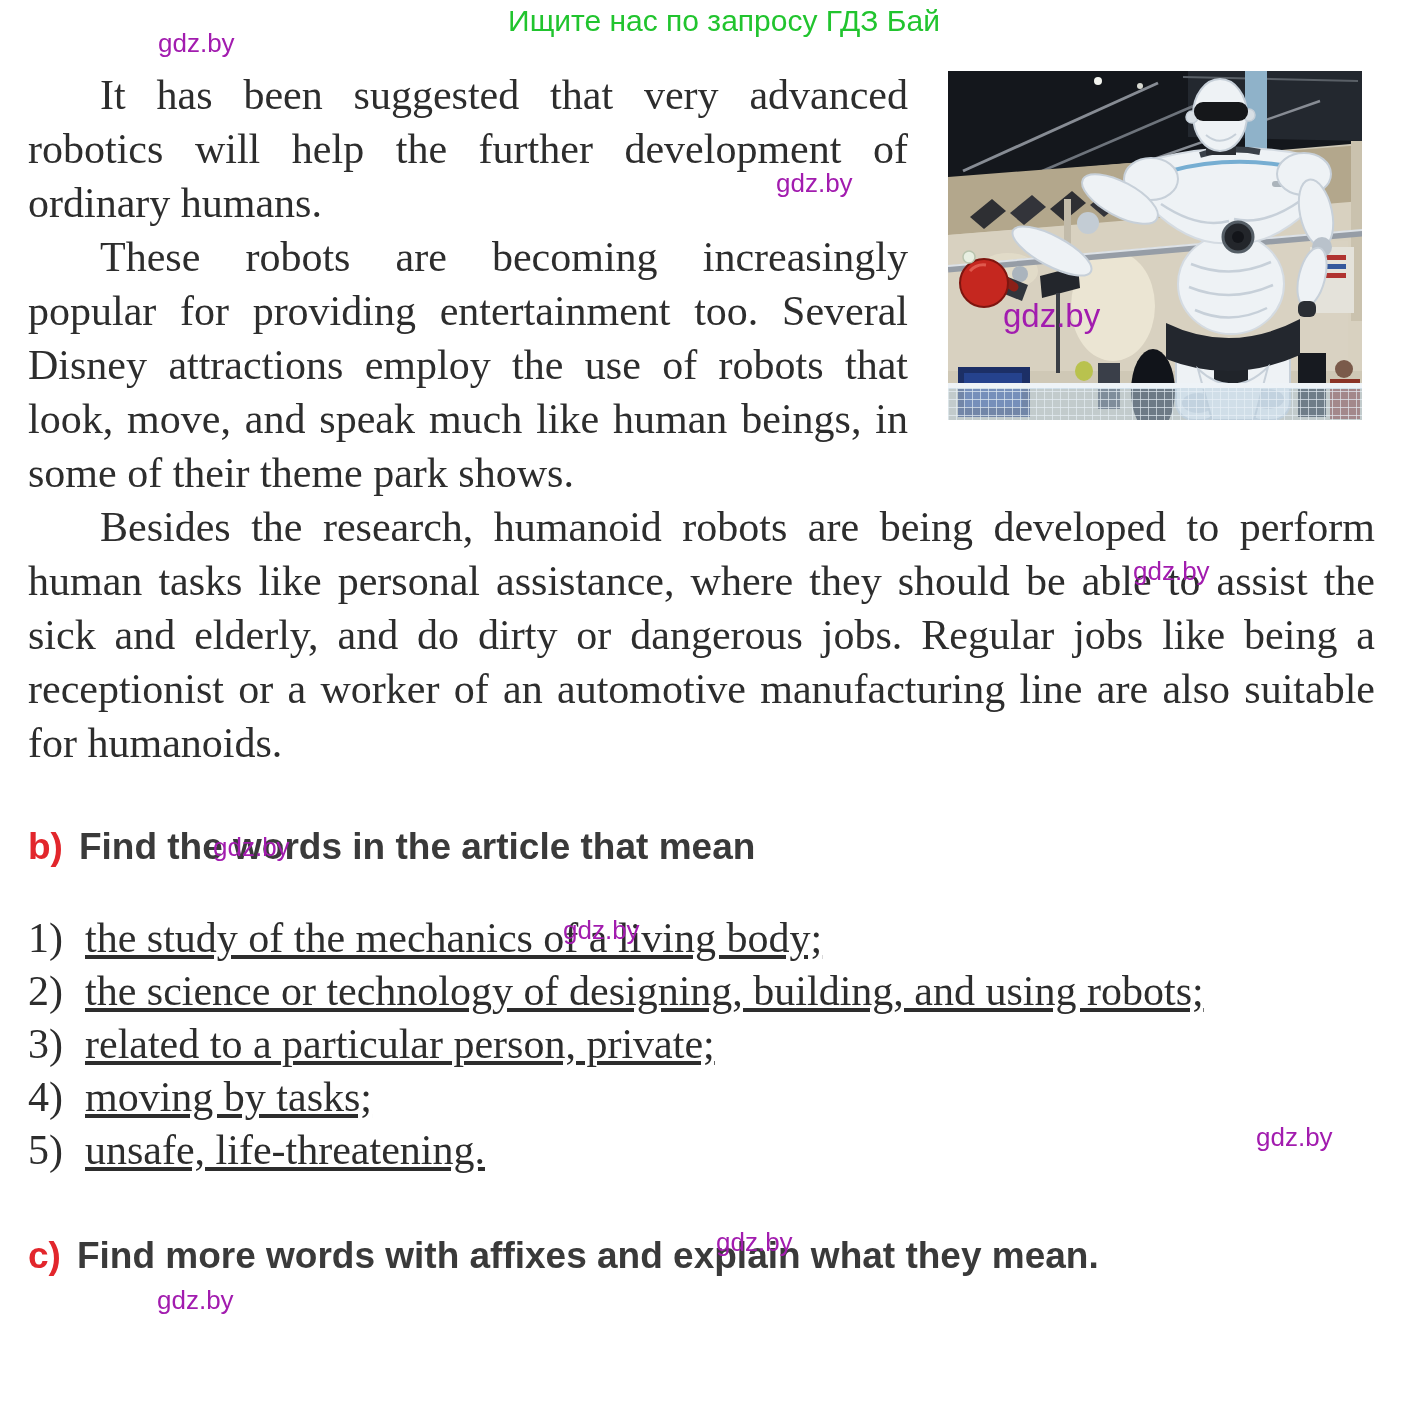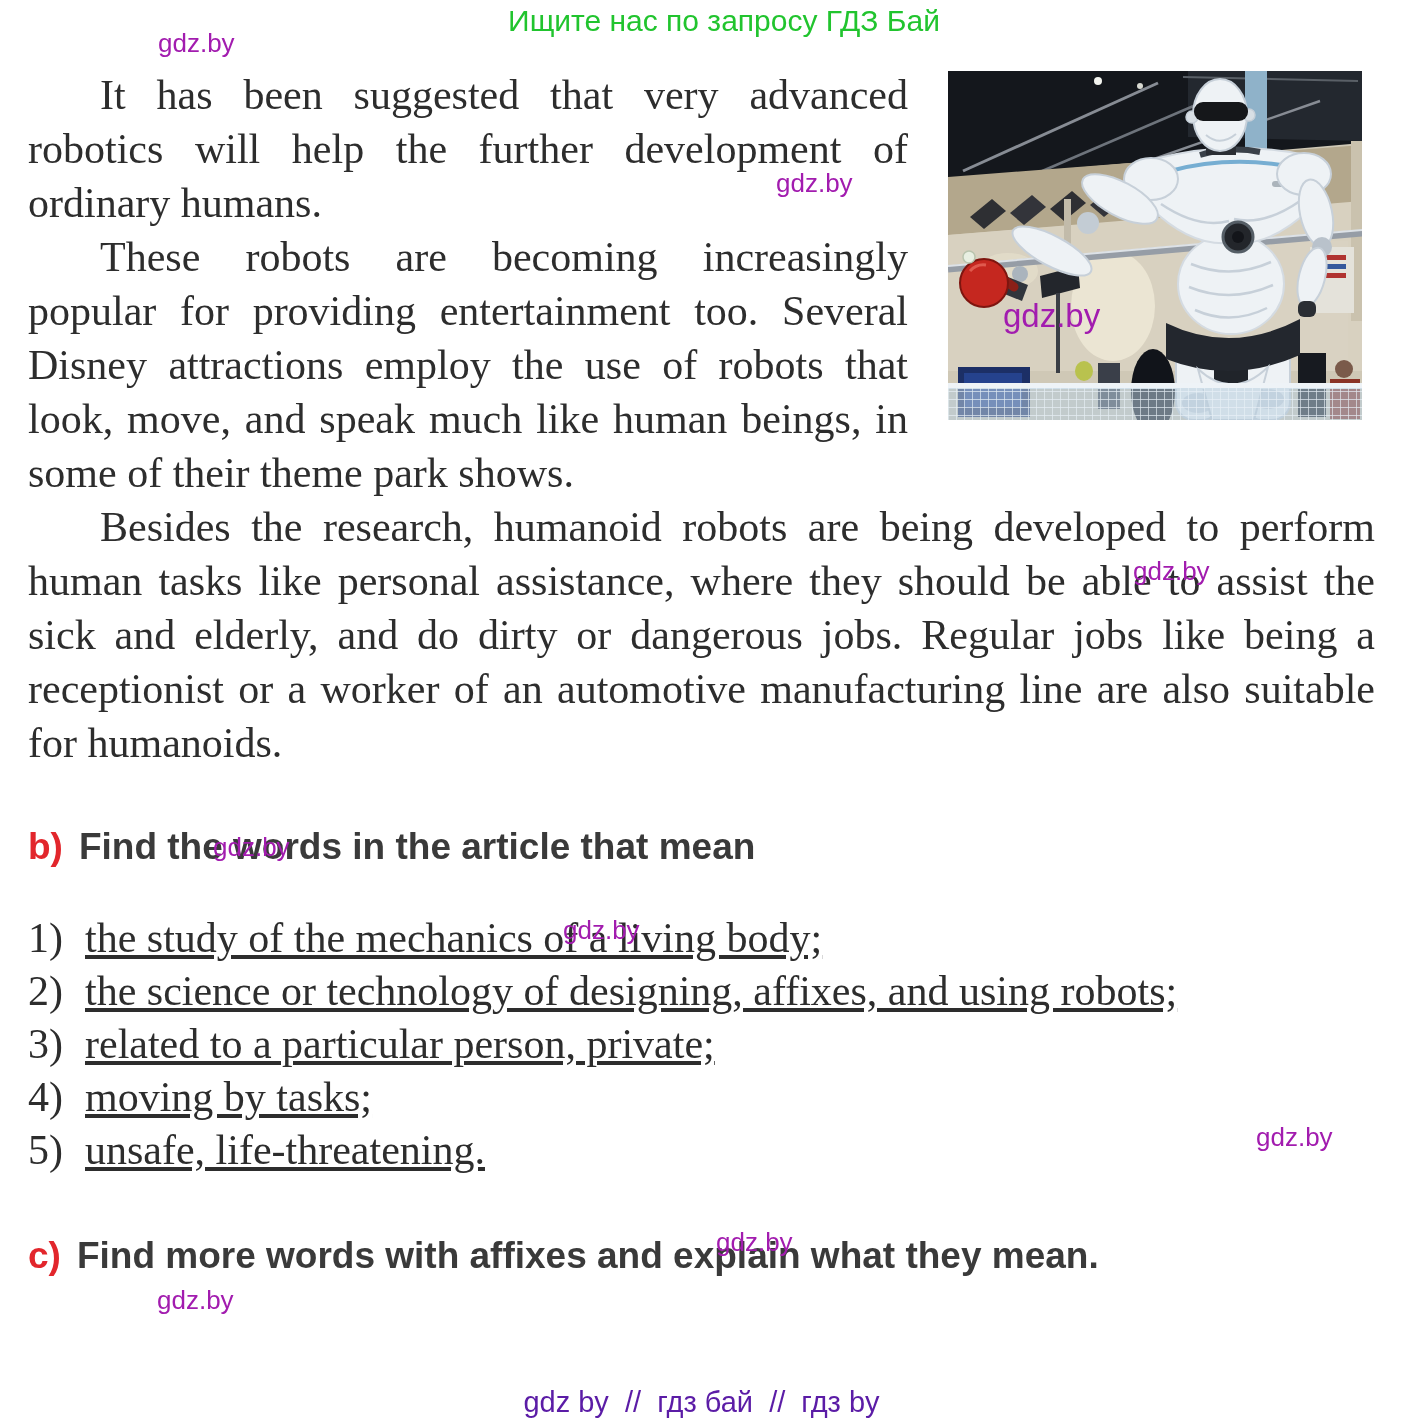--- a/index.html
+++ b/index.html
@@ -238,21 +238,21 @@
       <span class="text">Find the words in the article that mean</span>
     </div>
 
     <div class="b-list">
       <div class="row">
         <span class="num">1)</span>
         <span class="txt">the study of the mechanics of a living body;</span>
       </div>
       <div class="row">
         <span class="num">2)</span>
-        <span class="txt">the science or technology of designing, affixes, and using robots;</span>
+        <span class="txt">the science or technology of designing, building, and using robots;</span>
       </div>
       <div class="row">
         <span class="num">3)</span>
         <span class="txt">related to a particular person, private;</span>
       </div>
       <div class="row">
         <span class="num">4)</span>
         <span class="txt">moving by tasks;</span>
       </div>
       <div class="row">
@@ -261,15 +261,14 @@
       </div>
     </div>
 
     <div class="task-heading" id="task-c">
       <span class="letter">c)</span>
       <span class="text">Find more words with affixes and explain what they mean.</span>
     </div>
 
   </div>
 
-  <div class="footer">gdz by  //  гдз бай  //  гдз by</div>
 
 </div>
 
 </body></html>

